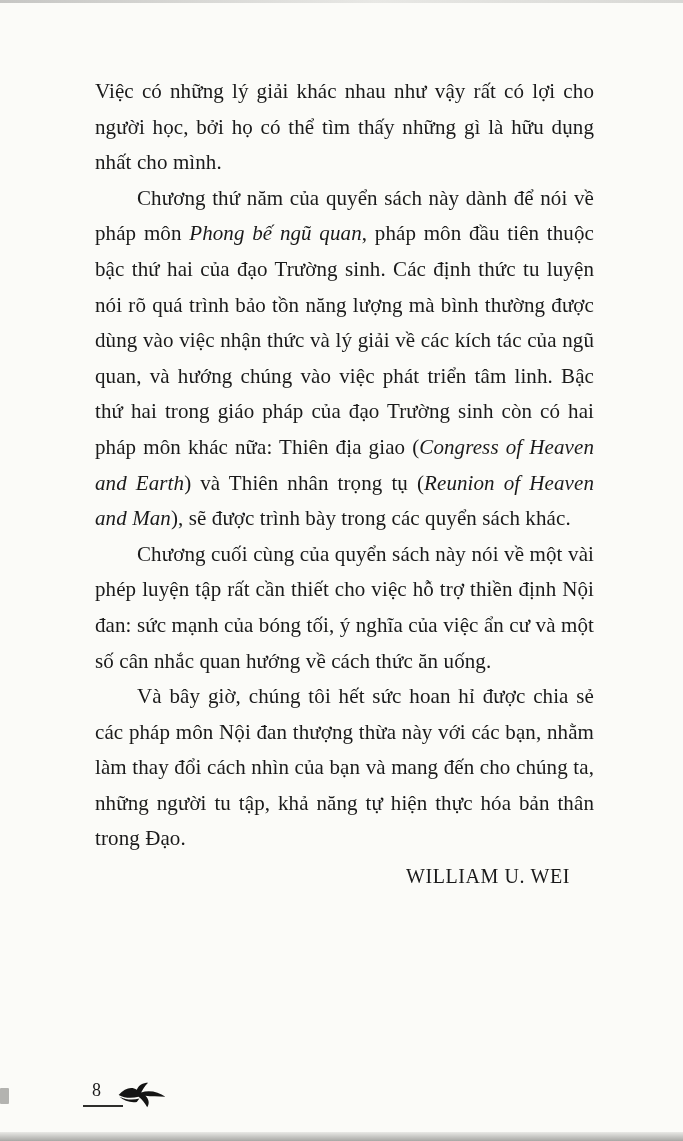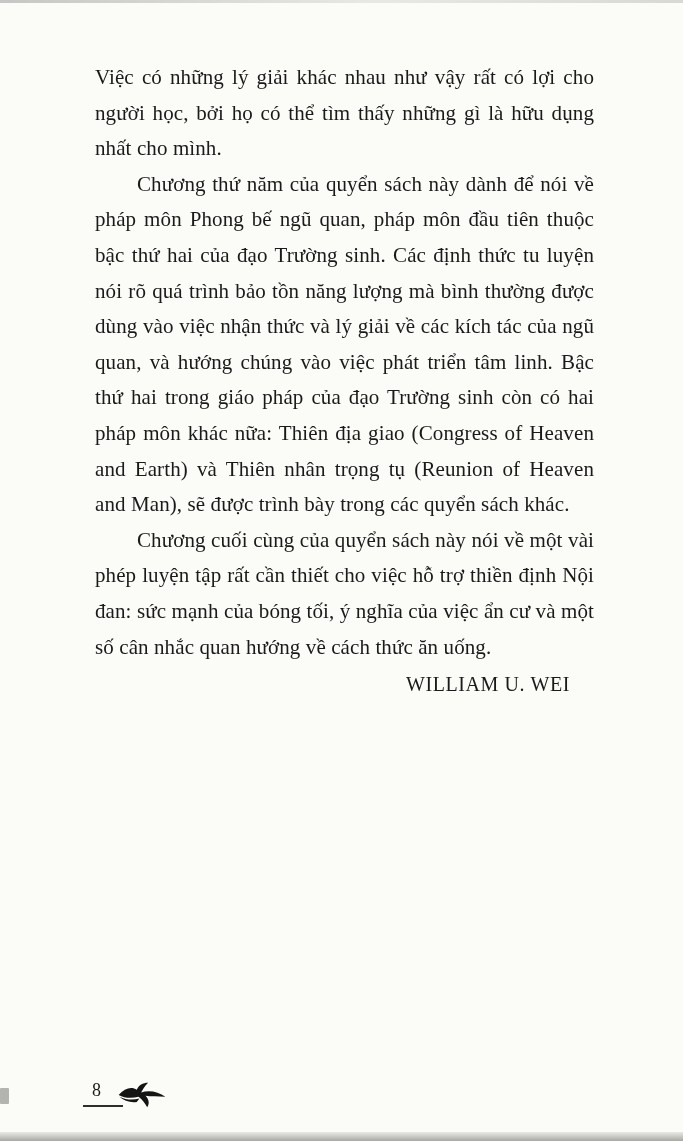--- a/index.html
+++ b/index.html
@@ -21,30 +21,30 @@
     position: absolute; bottom: 0; left: 0; width: 683px; height: 9px;
     background: linear-gradient(to bottom, #e9e9e6, #a8a8a5);
   }
   .scan-smudge-left {
     position: absolute; left: 0; top: 1088px; width: 9px; height: 16px;
     background: #b3b3b0; border-radius: 1px;
   }
   .text-block {
     position: absolute;
     left: 95px;
-    top: 60px;
+    top: 74px;
     width: 499px;
     font-size: 21px;
     line-height: 35.6px;
     text-align: justify;
     letter-spacing: 0.1px;
   }
   .para { margin: 0; }
   .para.indent { text-indent: 42px; }
-  .it { }
+  .it { font-style: italic; }
   .signature {
     margin-top: 2px;
     text-align: right;
     padding-right: 24px;
     font-size: 20px;
     letter-spacing: 0.6px;
     text-align-last: right;
   }
   .footer {
     position: absolute;
@@ -82,20 +82,21 @@
 <div class="scan-edge-top"></div>
 
 <main class="text-block">
 
   <p class="para"><span>Việc có những lý giải khác nhau như vậy rất có lợi cho người học, bởi họ có thể tìm thấy những gì là hữu dụng nhất cho mình.</span></p>
 
   <p class="para indent"><span>Chương thứ năm của quyển sách này dành để nói về pháp môn </span><span class="it">Phong bế ngũ quan</span><span>, pháp môn đầu tiên thuộc bậc thứ hai của đạo Trường sinh. Các định thức tu luyện nói rõ quá trình bảo tồn năng lượng mà bình thường được dùng vào việc nhận thức và lý giải về các kích tác của ngũ quan, và hướng chúng vào việc phát triển tâm linh. Bậc thứ hai trong giáo pháp của đạo Trường sinh còn có hai pháp môn khác nữa: Thiên địa giao (</span><span class="it">Congress of Heaven and Earth</span><span>) và Thiên nhân trọng tụ (</span><span class="it">Reunion of Heaven and Man</span><span>), sẽ được trình bày trong các quyển sách khác.</span></p>
 
   <p class="para indent"><span>Chương cuối cùng của quyển sách này nói về một vài phép luyện tập rất cần thiết cho việc hỗ trợ thiền định Nội đan: sức mạnh của bóng tối, ý nghĩa của việc ẩn cư và một số cân nhắc quan hướng về cách thức ăn uống.</span></p>
 
+  <p class="para indent"><span>Và bây giờ, chúng tôi hết sức hoan hỉ được chia sẻ các pháp môn Nội đan thượng thừa này với các bạn, nhằm làm thay đổi cách nhìn của bạn và mang đến cho chúng ta, những người tu tập, khả năng tự hiện thực hóa bản thân trong Đạo.</span></p>
 
   <div class="signature">WILLIAM U. WEI</div>
 
 </main>
 
 <div class="footer">
   <span class="page-num">8</span>
   <span class="page-num-rule"></span>
   <span class="bird-ornament">
     <svg viewBox="0 0 60 32" xmlns="http://www.w3.org/2000/svg">

